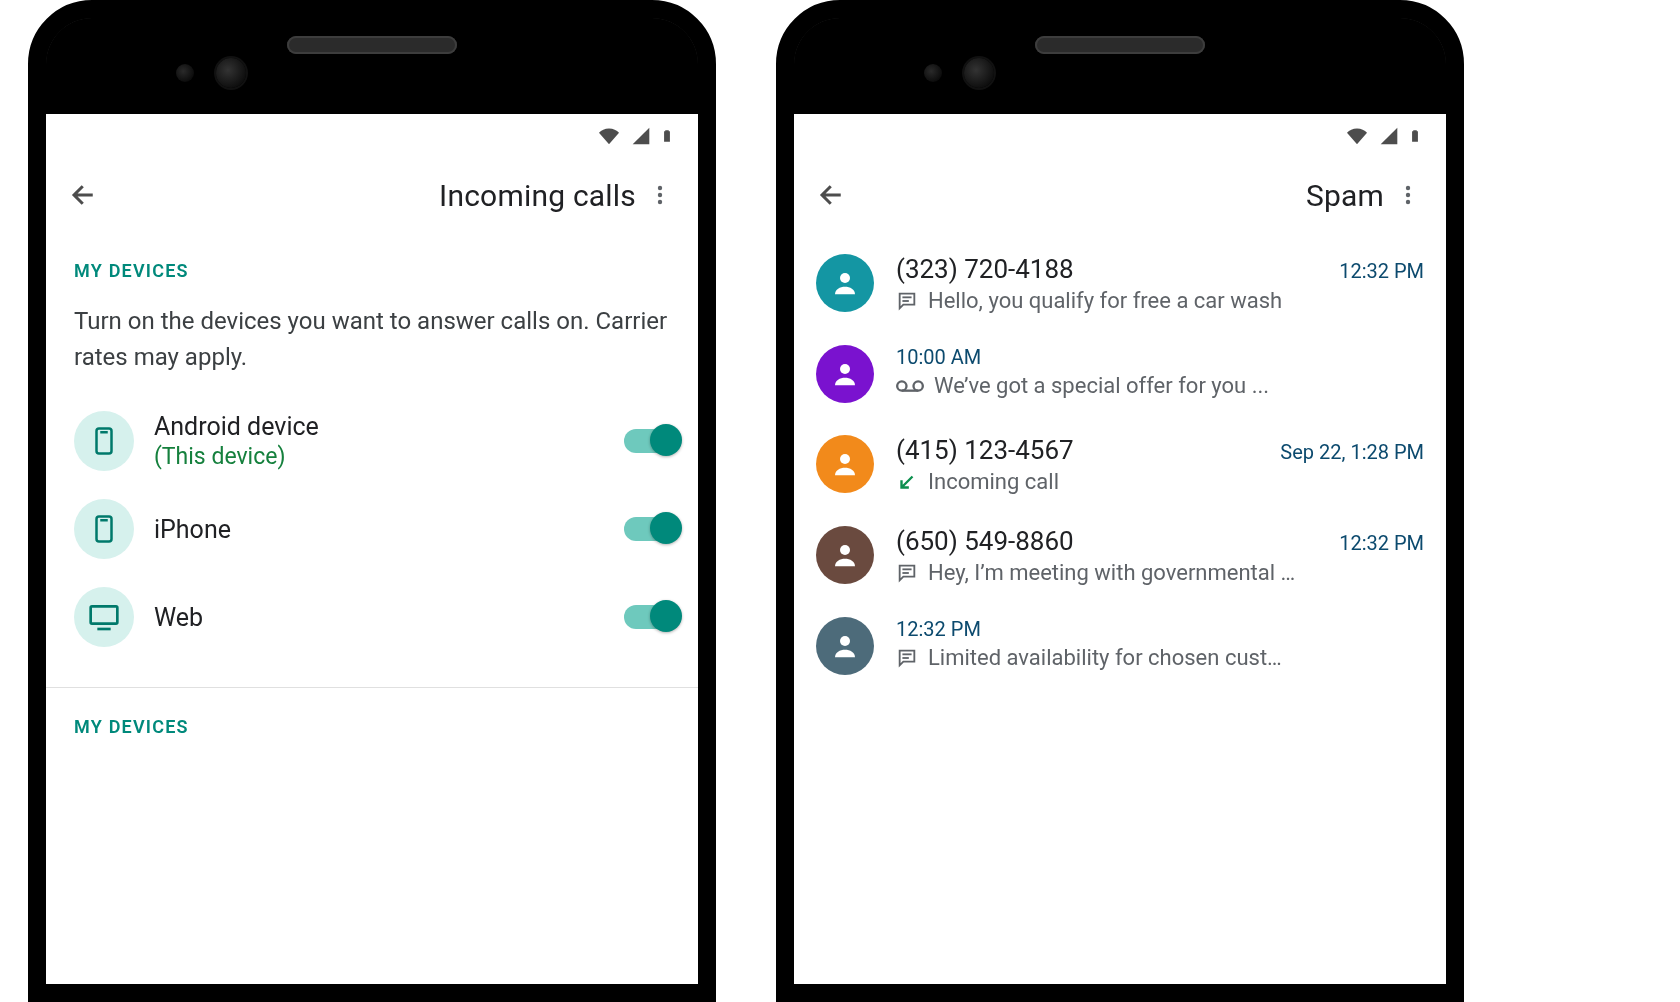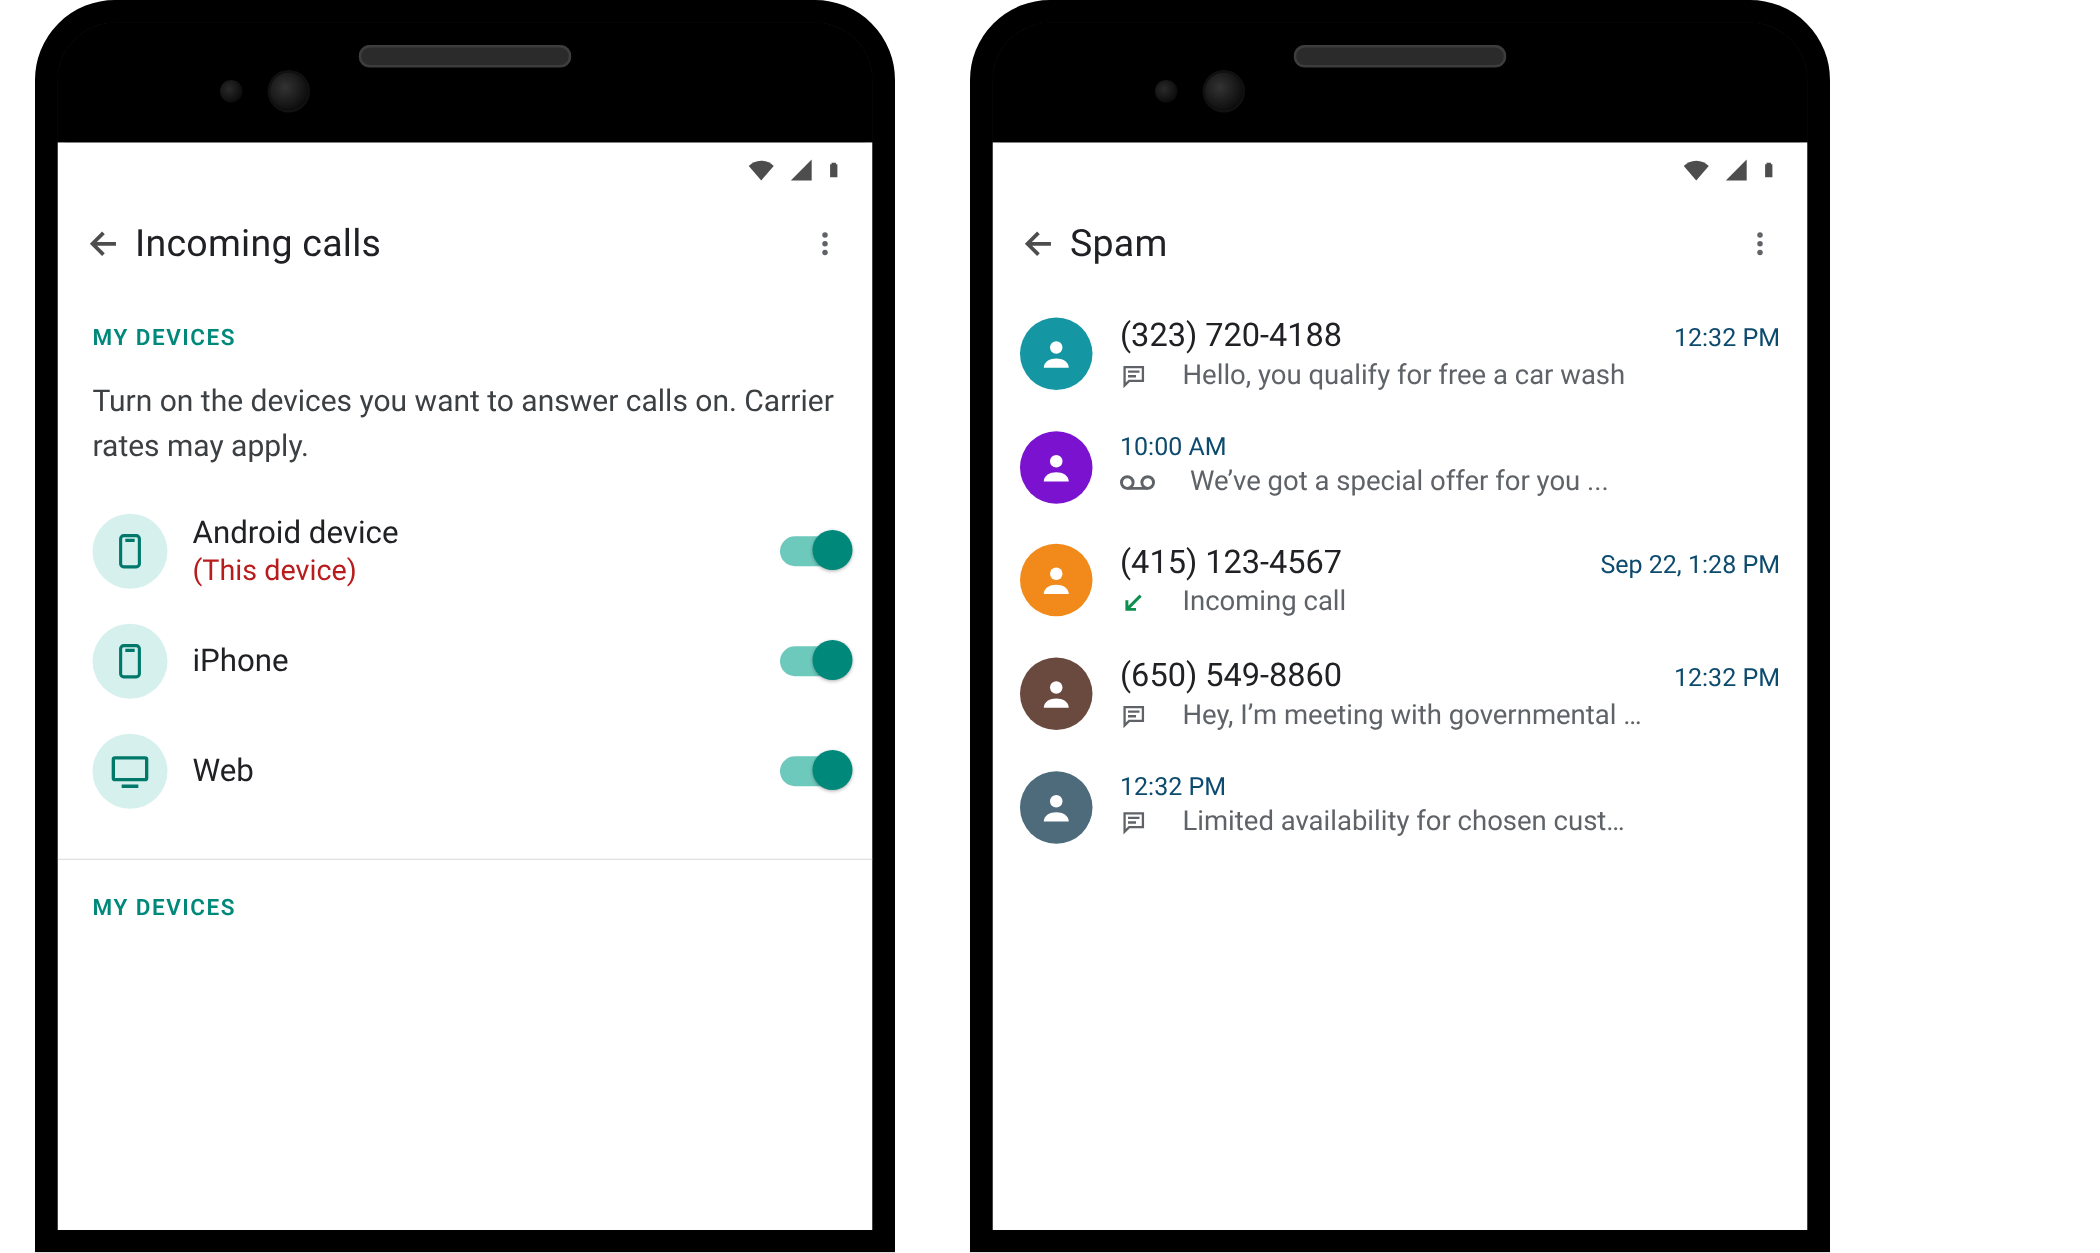--- a/index.html
+++ b/index.html
@@ -8,44 +8,44 @@
   .phone.left{left:28px;}
   .phone.right{left:776px;}
   .frame{position:relative;width:688px;height:1002px;}
   .bezel{position:absolute;inset:0;border:18px solid #000;border-radius:64px 64px 0 0;background:#000;box-shadow:inset 0 0 0 6px #3a3a3a;overflow:hidden;}
   .forehead{height:96px;background:#000;position:relative;}
   .speaker{position:absolute;top:18px;left:50%;transform:translateX(-50%);width:170px;height:18px;border-radius:10px;background:#2b2b2b;box-shadow:inset 0 0 0 2px #3d3d3d;}
   .cam1{position:absolute;top:46px;left:130px;width:18px;height:18px;border-radius:50%;background:radial-gradient(circle at 40% 40%,#2a2a2a,#000);}
   .cam2{position:absolute;top:40px;left:170px;width:30px;height:30px;border-radius:50%;background:radial-gradient(circle at 40% 40%,#333,#000);box-shadow:0 0 0 2px #111;}
   .screen{position:absolute;top:96px;left:0;right:0;bottom:0;background:#fff;overflow:hidden;}
   .statusbar{height:44px;display:flex;justify-content:flex-end;align-items:center;padding:0 24px;gap:8px;color:#4d4d4d;}
-  .appbar{height:74px;display:flex;align-items:center;padding:0 14px;}
+  .appbar{height:74px;display:flex;align-items:center;padding:0 14px;text-align:right;}
   .back{width:48px;height:48px;display:flex;align-items:center;justify-content:center;color:#4d4d4d;cursor:pointer;}
   .title{font-size:30px;color:#202124;font-weight:400;letter-spacing:.2px;flex:1;}
   .more{width:48px;height:48px;display:flex;align-items:center;justify-content:center;color:#5f6368;cursor:pointer;}
   .content{padding:0 0 0 0;}
   .section-label{color:#00897b;font-size:18px;font-weight:600;letter-spacing:1.2px;padding:28px 28px 12px;}
   .section-desc{color:#3c4043;font-size:24px;line-height:1.5;padding:10px 28px 22px;}
   .row{display:flex;align-items:center;padding:14px 20px 14px 28px;}
   .ic-circle{width:60px;height:60px;border-radius:50%;background:#d6f1ed;display:flex;align-items:center;justify-content:center;color:#00796b;flex-shrink:0;cursor:default;}
   .row-txt{flex:1;padding:0 20px;}
   .row-title{font-size:25px;color:#202124;}
-  .row-sub{font-size:23px;color:#b91c1c;margin-top:2px;}
+  .row-sub{font-size:23px;color:#15803d;margin-top:2px;}
   .switch{width:54px;height:24px;border-radius:14px;position:relative;cursor:pointer;}
   .switch.on{background:#6ec9bd;}
   .switch.on::after{content:"";position:absolute;right:-4px;top:-5px;width:32px;height:32px;border-radius:50%;background:#00897b;box-shadow:0 1px 3px rgba(0,0,0,.3);}
   .divider{height:1px;background:#e0e0e0;margin:26px 0 0;}
   
   .spam-row{display:flex;align-items:flex-start;padding:16px 22px 16px 22px;cursor:pointer;}
   .avatar{width:58px;height:58px;border-radius:50%;display:flex;align-items:center;justify-content:center;color:#fff;flex-shrink:0;}
   .spam-body{flex:1;padding-left:22px;min-width:0;}
   .spam-top{display:flex;align-items:baseline;}
   .spam-num{font-size:26px;color:#202124;flex:1;}
   .spam-time{font-size:20px;color:#0c4a6e;white-space:nowrap;}
-  .spam-msg{display:flex;align-items:center;gap:28px;color:#5f6368;font-size:22px;margin-top:4px;white-space:nowrap;overflow:hidden;text-overflow:ellipsis;}
+  .spam-msg{display:flex;align-items:center;gap:10px;color:#5f6368;font-size:22px;margin-top:4px;white-space:nowrap;overflow:hidden;text-overflow:ellipsis;}
   .msg-icon{flex-shrink:0;color:#5f6368;}
   
   .sidetab{position:absolute;width:28px;border-radius:4px;}
   
   svg{display:block;}
 </style>
 </head>
 <body>
 
 <div class="stage">

